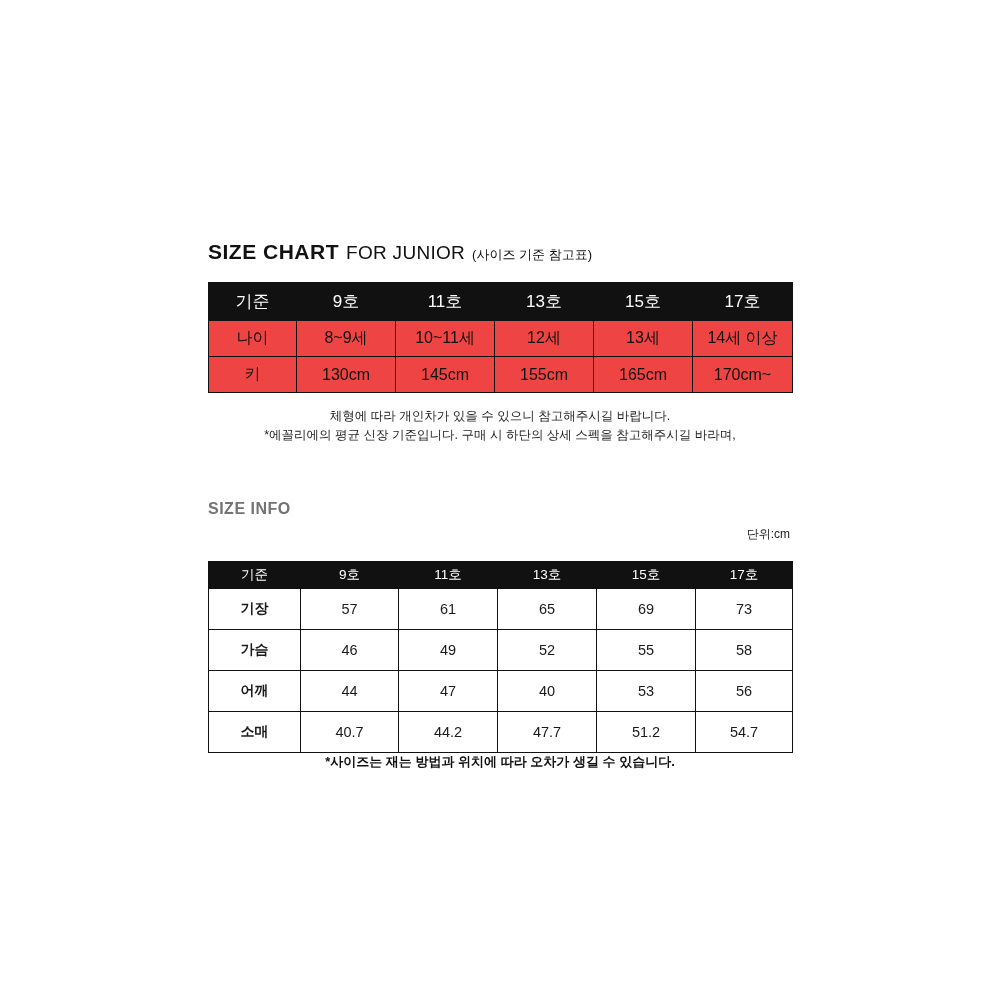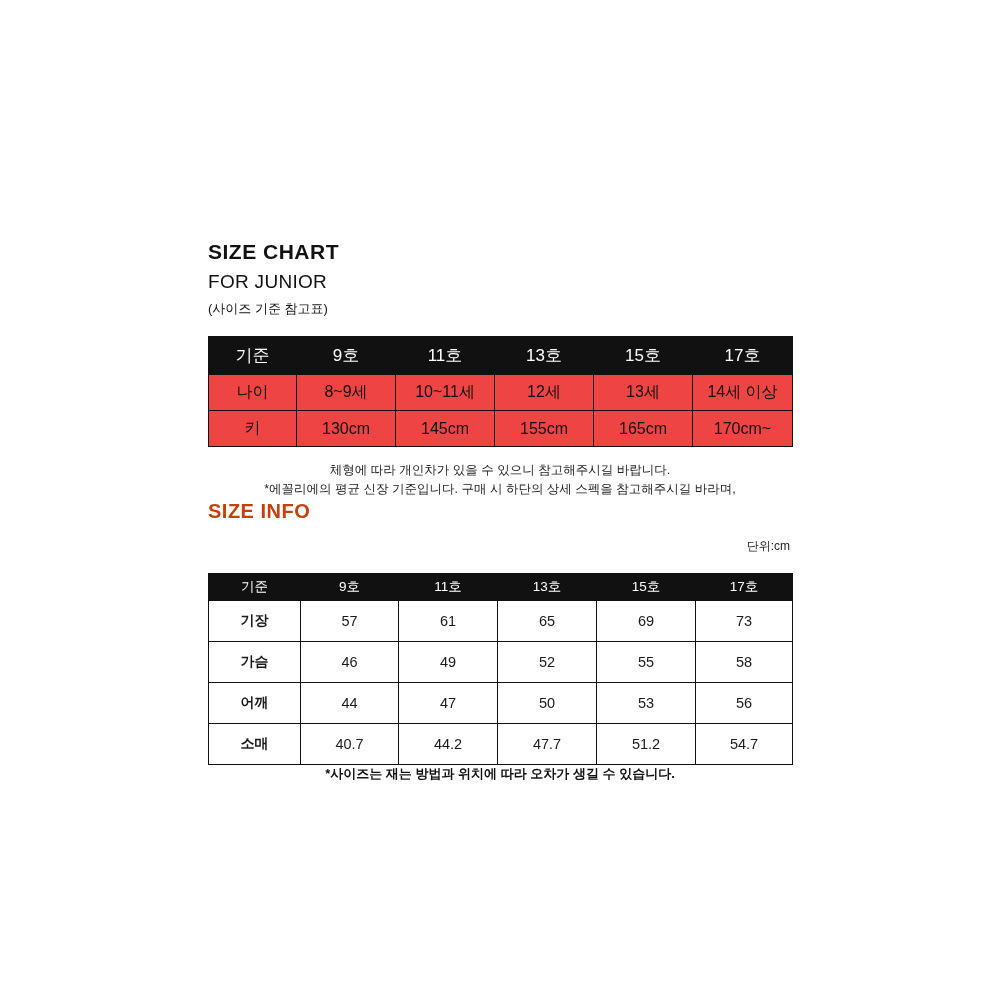--- a/index.html
+++ b/index.html
@@ -27,21 +27,20 @@
     left: 208px;
     top: 240px;
     width: 584px;
   }
   .title-row {
     display: flex;
     align-items: baseline;
     gap: 7px;
     margin-bottom: 18px;
     white-space: nowrap;
-    flex-direction: column;
   }
   .title-strong {
     font-size: 21px;
     font-weight: bold;
     letter-spacing: 0.5px;
     color: #111;
   }
   .title-light {
     font-size: 19px;
     font-weight: normal;
@@ -96,25 +95,25 @@
   }
 
   
   .info-block {
     position: absolute;
     left: 208px;
     top: 500px;
     width: 584px;
   }
   .info-title {
-    font-size: 20px;
+    font-size: 16px;
     font-weight: bold;
     letter-spacing: 0.5px;
-    color: #c2410c;
-    margin-bottom: 15px;
+    color: #737373;
+    margin-bottom: 8px;
   }
   .unit {
     text-align: right;
     font-size: 12px;
     color: #222;
     margin-bottom: 18px;
     padding-right: 2px;
   }
   .info-table {
     width: 584px;
@@ -241,21 +240,21 @@
           <td>46</td>
           <td>49</td>
           <td>52</td>
           <td>55</td>
           <td>58</td>
         </tr>
         <tr>
           <td class="rowhead">어깨</td>
           <td>44</td>
           <td>47</td>
-          <td>50</td>
+          <td>40</td>
           <td>53</td>
           <td>56</td>
         </tr>
         <tr>
           <td class="rowhead">소매</td>
           <td>40.7</td>
           <td>44.2</td>
           <td>47.7</td>
           <td>51.2</td>
           <td>54.7</td>

